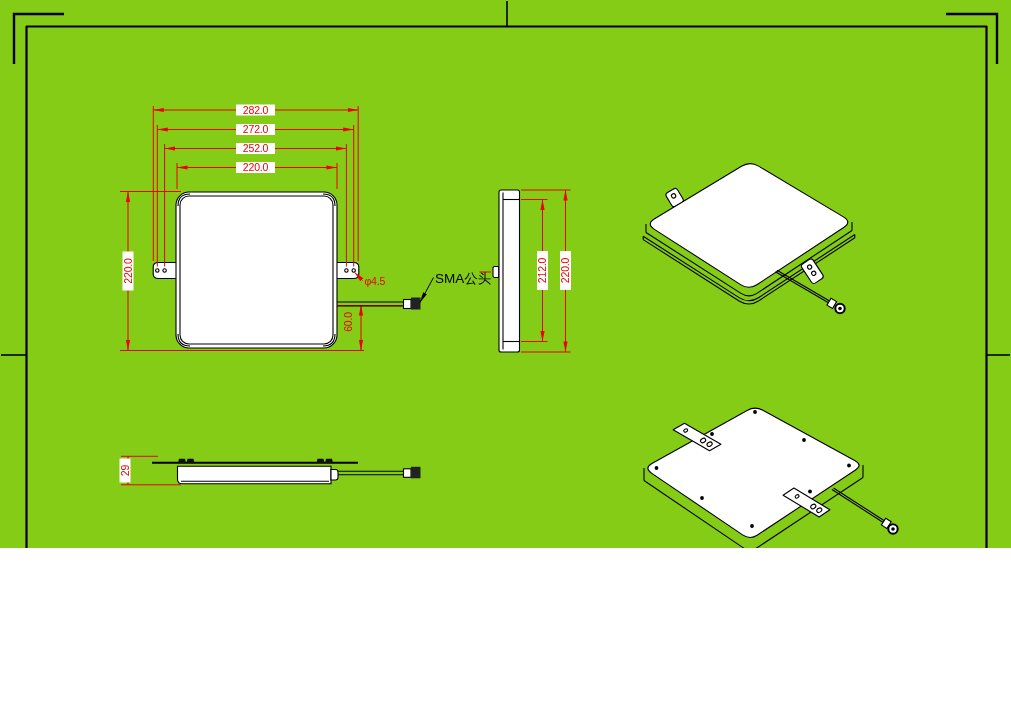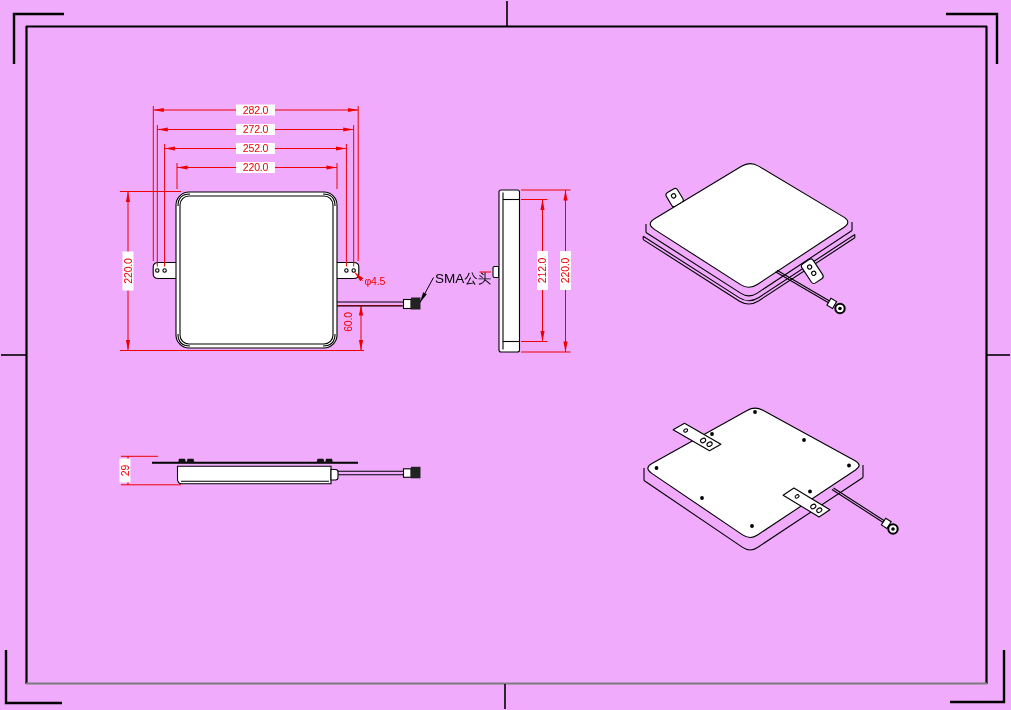--- a/index.html
+++ b/index.html
@@ -1,16 +1,16 @@
 <!DOCTYPE html>
 <html><head>
 <meta charset="utf-8">
 <style>
   html,body{margin:0;padding:0;background:#fff;}
-  .sheet{position:relative;width:1011px;height:710px;background:#f0abfc;overflow:hidden;
+  .sheet{position:relative;width:1011px;height:548px;background:#84cc16;overflow:hidden;
          font-family:"Liberation Sans", sans-serif;}
   svg{position:absolute;left:0;top:0;}
   text.dim{font-size:10.5px;letter-spacing:-0.2px;fill:#ee0000;}
   text.lbl{font-size:13.5px;fill:#000;}
   .blk{stroke:#000;fill:none;stroke-width:1.1;}
   .blkf{stroke:#000;fill:#fff;stroke-width:1.1;}
   .red{stroke:#ee0000;fill:none;stroke-width:1;}
 </style>
 </head>
 <body>

